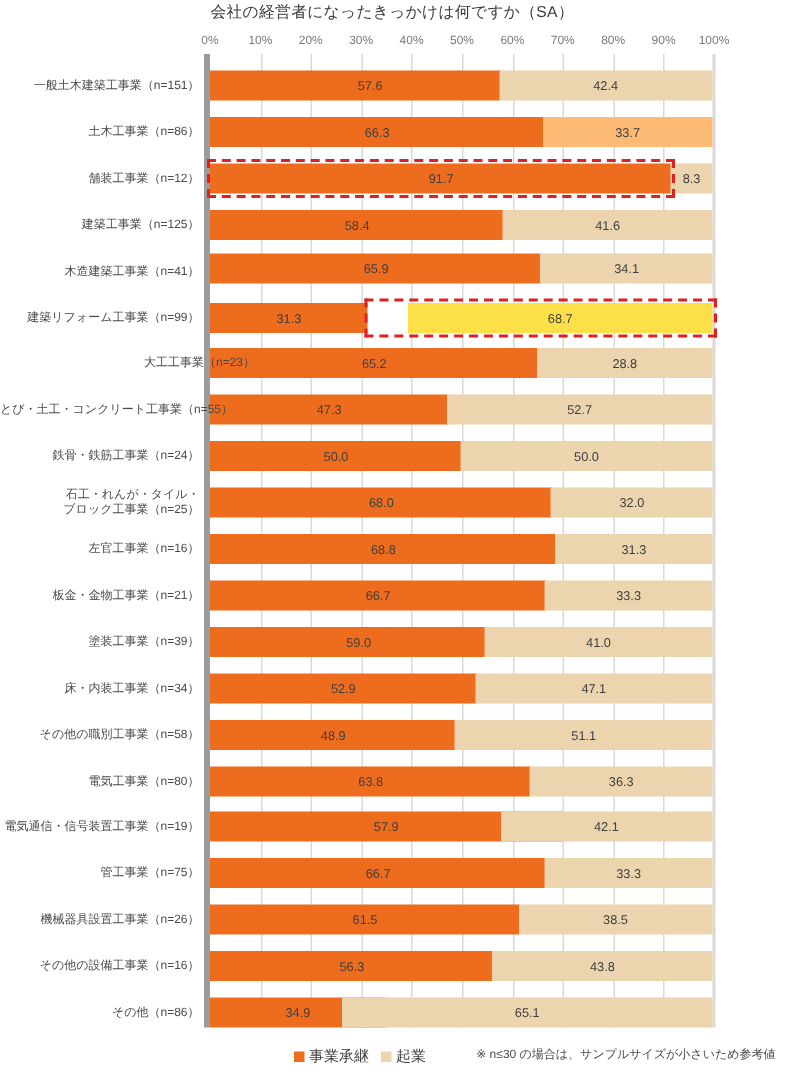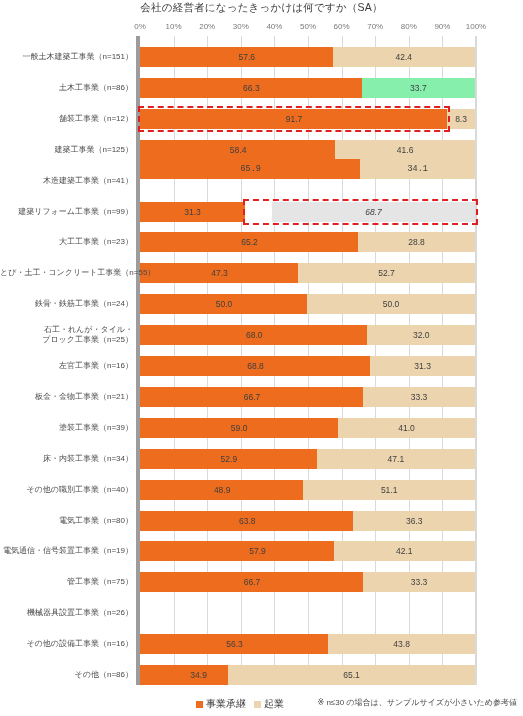--- a/index.html
+++ b/index.html
@@ -189,38 +189,38 @@
         <div class="gl" style="left: 268.8px;"></div>
         <div class="gl" style="left: 302.4px;"></div>
         <div class="gl" style="left: 336px;"></div>
       </div>
   <div class="row" style="top: 11px;">
         <div class="seg seg-a" style="width: 193.536px; background: rgb(237, 108, 30); padding-left: 20px;">57.6</div>
         <div class="seg seg-b" style="width: 142.464px; background: rgb(235, 212, 174);">42.4</div>
       </div>
       <div class="row" style="top: 41.9px;">
         <div class="seg seg-a" style="width: 222.768px; background: rgb(237, 108, 30);">66.3</div>
-        <div class="seg seg-b" style="width: 113.232px; background: #86efac;">33.7</div>
+        <div class="seg seg-b" style="width: 113.232px; background: #fdba74;">33.7</div>
       </div>
       <div class="row" style="top: 72.8px;">
         <div class="seg seg-a" style="width: 308.112px; background: rgb(237, 108, 30);">91.7</div>
         <div class="seg seg-b" style="width: 27.888px; background: rgb(235, 212, 174);">8.3</div>
       </div>
       <div class="highlight-box" style="left: -2px; width: 312.112px; border-color: rgb(224, 32, 32); top: 69.8px;"></div>
       <div class="row" style="top: 103.7px;">
         <div class="seg seg-a" style="width: 196.224px; background: rgb(237, 108, 30);">58.4</div>
         <div class="seg seg-b" style="width: 139.776px; background: rgb(235, 212, 174);">41.6</div>
       </div>
-      <div class="row" style="top: 123px; font-family: Liberation Mono, monospace;">
+      <div class="row" style="top: 133px;">
         <div class="seg seg-a" style="width: 221.424px; background: rgb(237, 108, 30);">65.9</div>
         <div class="seg seg-b" style="width: 114.576px; background: rgb(235, 212, 174);">34.1</div>
       </div>
       <div class="row" style="top: 165.5px;">
         <div class="seg seg-a" style="width: 105.168px; background: rgb(237, 108, 30);">31.3</div>
-        <div class="seg seg-b" style="width: 203px; background: #e5e5e5; font-style: italic;">68.7</div>
+        <div class="seg seg-b" style="width: 203px; background: #fde047;">68.7</div>
       </div>
       <div class="highlight-box" style="left: 103.168px; width: 234.832px; border-color: rgb(224, 32, 32); top: 162.5px;"></div>
       <div class="row" style="top: 196.4px;">
         <div class="seg seg-a" style="width: 219.072px; background: rgb(237, 108, 30);">65.2</div>
         <div class="seg seg-b" style="width: 116.928px; background: rgb(235, 212, 174);">28.8</div>
       </div>
       <div class="row" style="top: 227.3px;">
         <div class="seg seg-a" style="width: 158.928px; background: rgb(237, 108, 30);">47.3</div>
         <div class="seg seg-b" style="width: 177.072px; background: rgb(235, 212, 174);">52.7</div>
       </div>
@@ -235,21 +235,21 @@
       <div class="row" style="top: 320px;">
         <div class="seg seg-a" style="width: 231.168px; background: rgb(237, 108, 30);">68.8</div>
         <div class="seg seg-b" style="width: 104.832px; background: rgb(235, 212, 174);">31.3</div>
       </div>
       <div class="row" style="top: 350.9px;">
         <div class="seg seg-a" style="width: 224.112px; background: rgb(237, 108, 30);">66.7</div>
         <div class="seg seg-b" style="width: 111.888px; background: rgb(235, 212, 174);">33.3</div>
       </div>
       <div class="row" style="top: 381.8px;">
         <div class="seg seg-a" style="width: 198.24px; background: rgb(237, 108, 30);">59.0</div>
-        <div class="seg seg-b" style="width: 137px; background: rgb(235, 212, 174);">41.0</div>
+        <div class="seg seg-b" style="width: 152px; background: rgb(235, 212, 174);">41.0</div>
       </div>
       <div class="row" style="top: 412.7px;">
         <div class="seg seg-a" style="width: 177.744px; background: rgb(237, 108, 30);">52.9</div>
         <div class="seg seg-b" style="width: 158.256px; background: rgb(235, 212, 174);">47.1</div>
       </div>
       <div class="row" style="top: 443.6px;">
         <div class="seg seg-a" style="width: 164.304px; background: rgb(237, 108, 30);">48.9</div>
         <div class="seg seg-b" style="width: 171.696px; background: rgb(235, 212, 174);">51.1</div>
       </div>
       <div class="row" style="top: 474.5px;">
@@ -257,20 +257,24 @@
         <div class="seg seg-b" style="width: 121.632px; background: rgb(235, 212, 174);">36.3</div>
       </div>
       <div class="row" style="top: 505.4px;">
         <div class="seg seg-a" style="width: 235px; background: rgb(237, 108, 30);">57.9</div>
         <div class="seg seg-b" style="width: 141.456px; background: rgb(235, 212, 174);">42.1</div>
       </div>
       <div class="row" style="top: 536.3px;">
         <div class="seg seg-a" style="width: 224.112px; background: rgb(237, 108, 30);">66.7</div>
         <div class="seg seg-b" style="width: 111.888px; background: rgb(235, 212, 174);">33.3</div>
       </div>
+      <div class="row" style="top: 567.2px;">
+        <div class="seg seg-a" style="width: 206.64px; background: rgb(237, 108, 30);">61.5</div>
+        <div class="seg seg-b" style="width: 129.36px; background: rgb(235, 212, 174);">38.5</div>
+      </div>
       <div class="row" style="top: 598.1px;">
         <div class="seg seg-a" style="width: 189.168px; background: rgb(237, 108, 30);">56.3</div>
         <div class="seg seg-b" style="width: 146.832px; background: rgb(235, 212, 174);">43.8</div>
       </div>
       <div class="row" style="top: 629px;">
         <div class="seg seg-a" style="width: 117.264px; background: rgb(237, 108, 30);">34.9</div>
         <div class="seg seg-b" style="width: 247px; background: rgb(235, 212, 174);">65.1</div>
       </div>
     </div>
 
@@ -286,21 +290,21 @@
       </div>
       <div class="cat-label" style="top: 144.7px;">
         <div>建築工事業（n=125）</div>
       </div>
       <div class="cat-label" style="top: 175.6px;">
         <div>木造建築工事業（n=41）</div>
       </div>
       <div class="cat-label" style="top: 206.5px;">
         <div>建築リフォーム工事業（n=99）</div>
       </div>
-      <div class="cat-label" style="top: 237.4px;">
+      <div class="cat-label" style="top: 237.4px; padding-left: 37px;">
         <div>大工工事業（n=23）</div>
       </div>
       <div class="cat-label" style="top: 268.3px;">
         <div>とび・土工・コンクリート工事業（n=55）</div>
       </div>
       <div class="cat-label" style="top: 299.2px;">
         <div>鉄骨・鉄筋工事業（n=24）</div>
       </div>
       <div class="cat-label two-line" style="top: 325.1px;">
         <div>石工・れんが・タイル・</div>
@@ -312,21 +316,21 @@
       <div class="cat-label" style="top: 391.9px;">
         <div>板金・金物工事業（n=21）</div>
       </div>
       <div class="cat-label" style="top: 422.8px;">
         <div>塗装工事業（n=39）</div>
       </div>
       <div class="cat-label" style="top: 453.7px;">
         <div>床・内装工事業（n=34）</div>
       </div>
       <div class="cat-label" style="top: 484.6px;">
-        <div>その他の職別工事業（n=40）</div>
+        <div>その他の職別工事業（n=58）</div>
       </div>
       <div class="cat-label" style="top: 515.5px;">
         <div>電気工事業（n=80）</div>
       </div>
       <div class="cat-label" style="top: 546.4px;">
         <div>電気通信・信号装置工事業（n=19）</div>
       </div>
       <div class="cat-label" style="top: 577.3px;">
         <div>管工事業（n=75）</div>
       </div>

